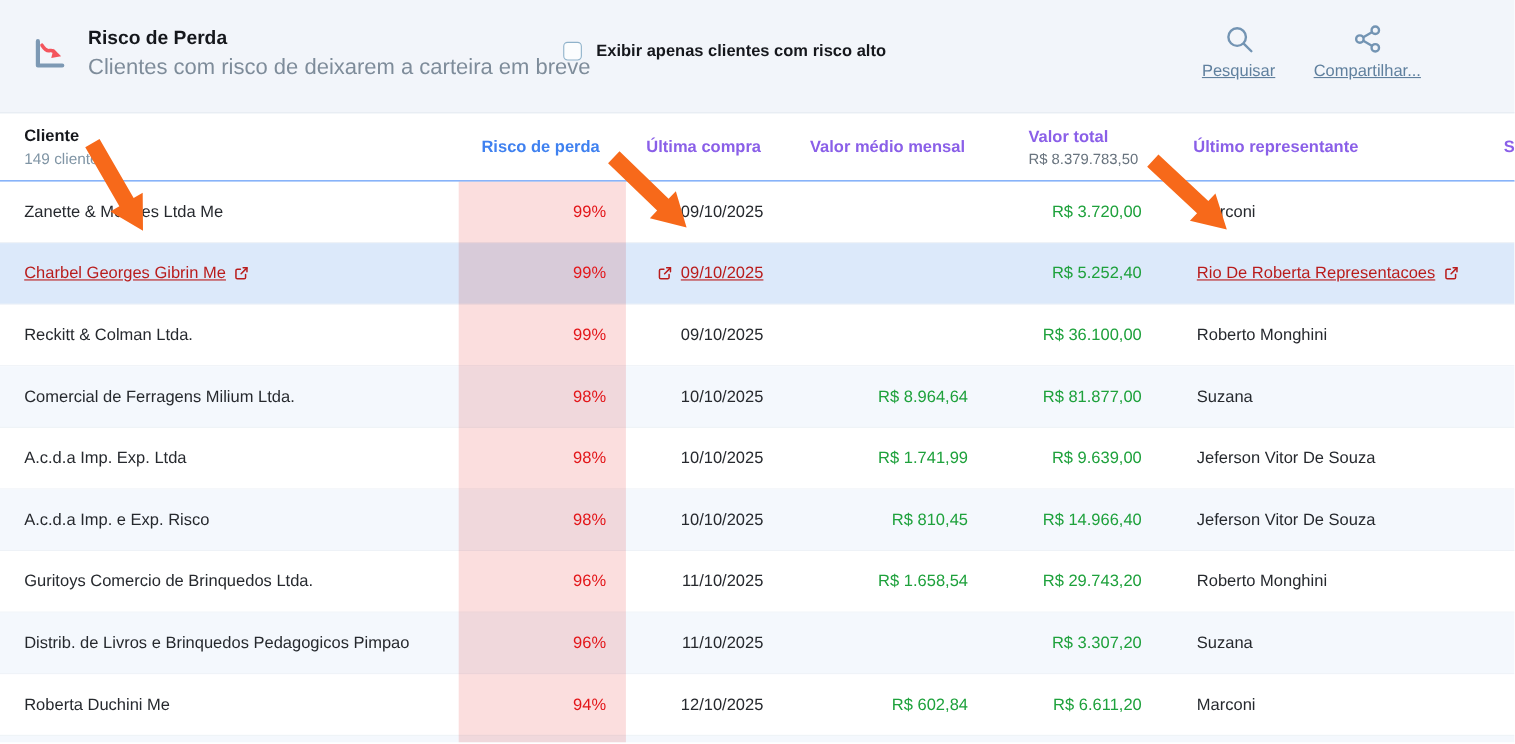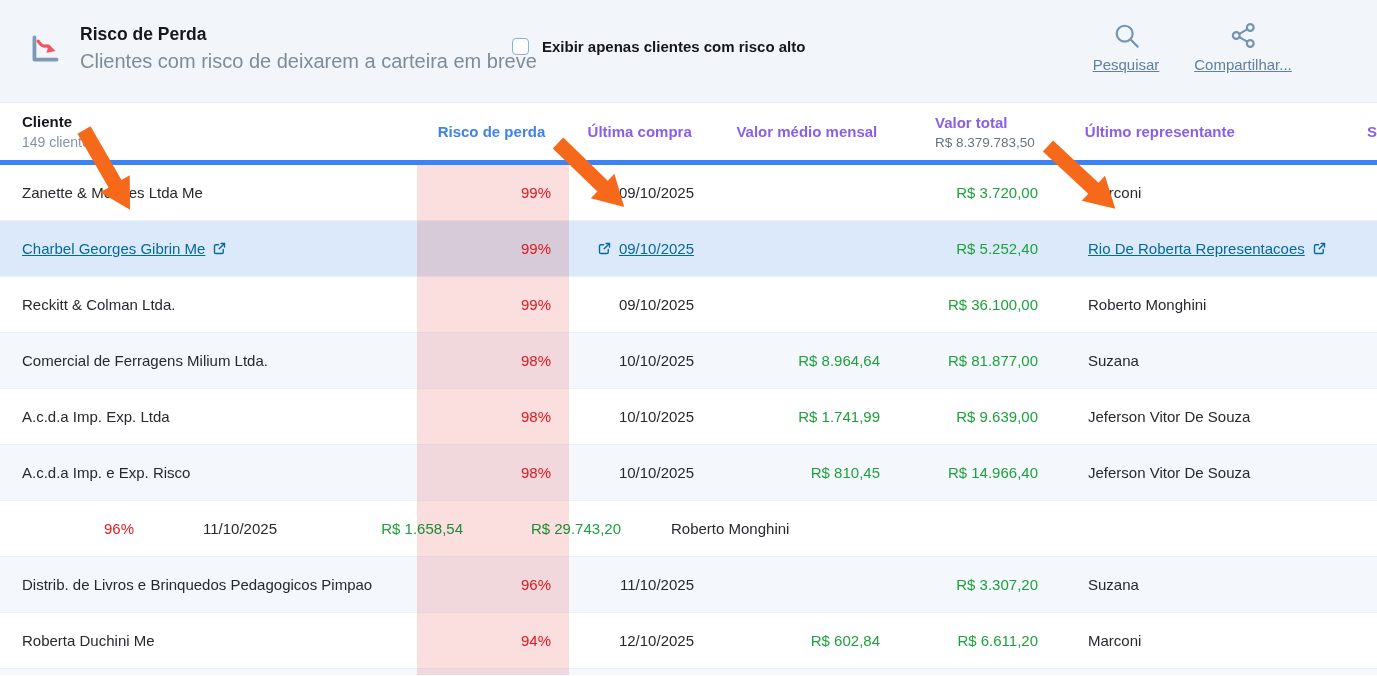--- a/index.html
+++ b/index.html
@@ -37,21 +37,21 @@
   .cols{display:flex;}
   .cols>div{box-sizing:border-box;display:flex;align-items:center;}
   .c1{width:417px;padding-left:22px;}
   .c2{width:152px;justify-content:flex-end;padding-right:18px;}
   .c3{width:141px;justify-content:flex-end;padding-right:16px;}
   .c4{width:186px;justify-content:flex-end;padding-right:16px;}
   .c5{width:158px;justify-content:flex-end;padding-right:16px;}
   .c6{width:286px;padding-left:34px;}
   .c7{flex:1;padding-left:31px;}
   .thead{
-    height:62px;background:#fff;border-bottom:5px solid #3b82f6;box-sizing:border-box;
+    height:62px;background:#fff;border-bottom:1px solid #3b82f6;box-sizing:border-box;
     font-size:15px;font-weight:700;
   }
   .thead .c2{justify-content:center;padding-right:0;}
   .th-purple{color:#8a5fe8;}
   .th-sorted{color:#3f81f0;cursor:pointer;}
   .th-stack{display:flex;flex-direction:column;}
   .th-stack .sub{font-weight:400;margin-top:4px;}
   .c1 .sub{font-size:14px;color:#8095a5;}
   .c5 .th-stack{}
   .c5 .sub{font-size:13.5px;color:#68737e;}
@@ -63,21 +63,21 @@
   }
   .row{
     height:56px;box-sizing:border-box;border-bottom:1px solid #eef2f7;
     font-size:15px;color:#26292e;background:#fff;cursor:pointer;
   }
   .row.striped{background:#f4f8fd;}
   .row.highlighted{background:#dce9fa;}
   .row-partial{height:6px;background:#f4f8fd;}
   .risk{color:#e7191d;}
   .money{color:#1ea13c;}
-  .lnk{color:#0369a1;text-decoration:underline;display:flex;align-items:center;cursor:pointer;}
+  .lnk{color:#b91c1c;text-decoration:underline;display:flex;align-items:center;cursor:pointer;}
   .lnk .ico{display:flex;align-items:center;text-decoration:none;}
   .lnk .ico svg{display:block;}
   .lnk .ico.before{margin-right:7px;}
   .lnk .ico.after{margin-left:7px;}
   
   .arrows{
     position:absolute;left:0;top:0;width:1377px;height:676px;
     pointer-events:none;z-index:60;
   }
 </style>
@@ -304,20 +304,23 @@
       </div>
       <div class="c5">
         <span class="money">R$ 14.966,40</span>
       </div>
       <div class="c6">
         <span>Jeferson Vitor De Souza</span>
       </div>
       <div class="c7"></div>
     </div>
     <div class="row cols">
+      <div class="c1">
+        <span>Guritoys Comercio de Brinquedos Ltda.</span>
+      </div>
       <div class="c2">
         <span class="risk">96%</span>
       </div>
       <div class="c3">
         <span>11/10/2025</span>
       </div>
       <div class="c4">
         <span class="money">R$ 1.658,54</span>
       </div>
       <div class="c5">

